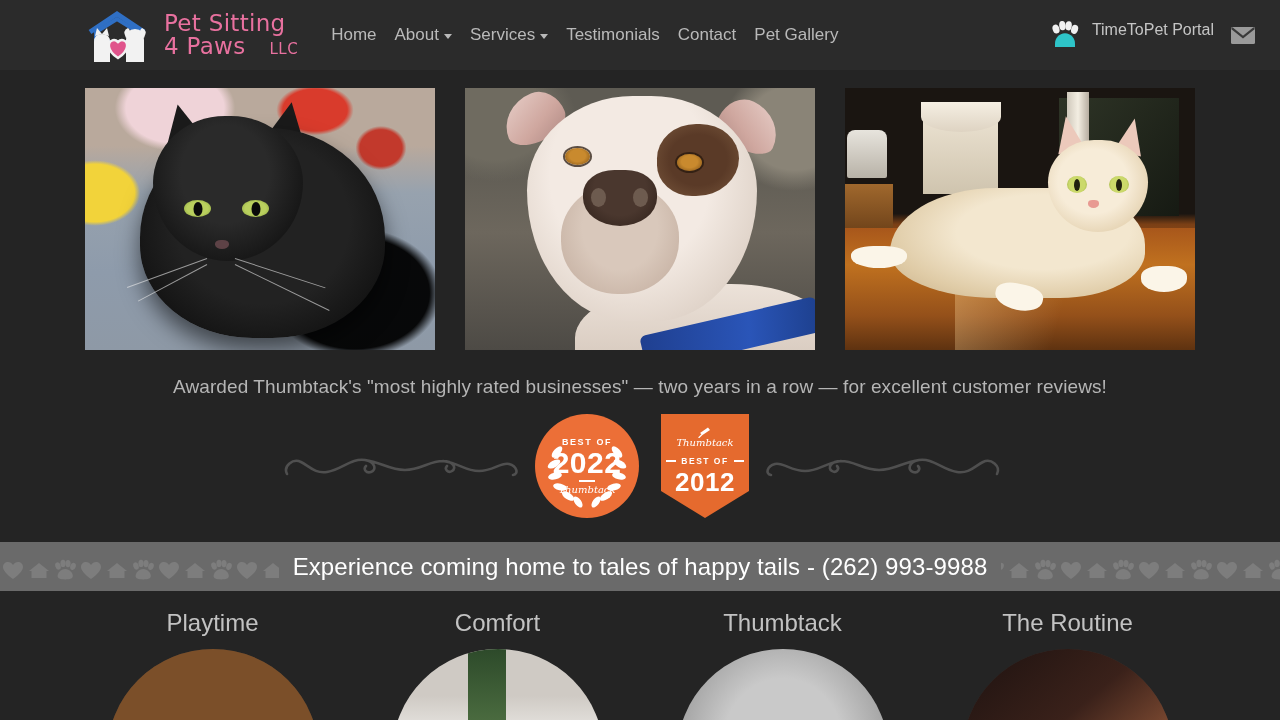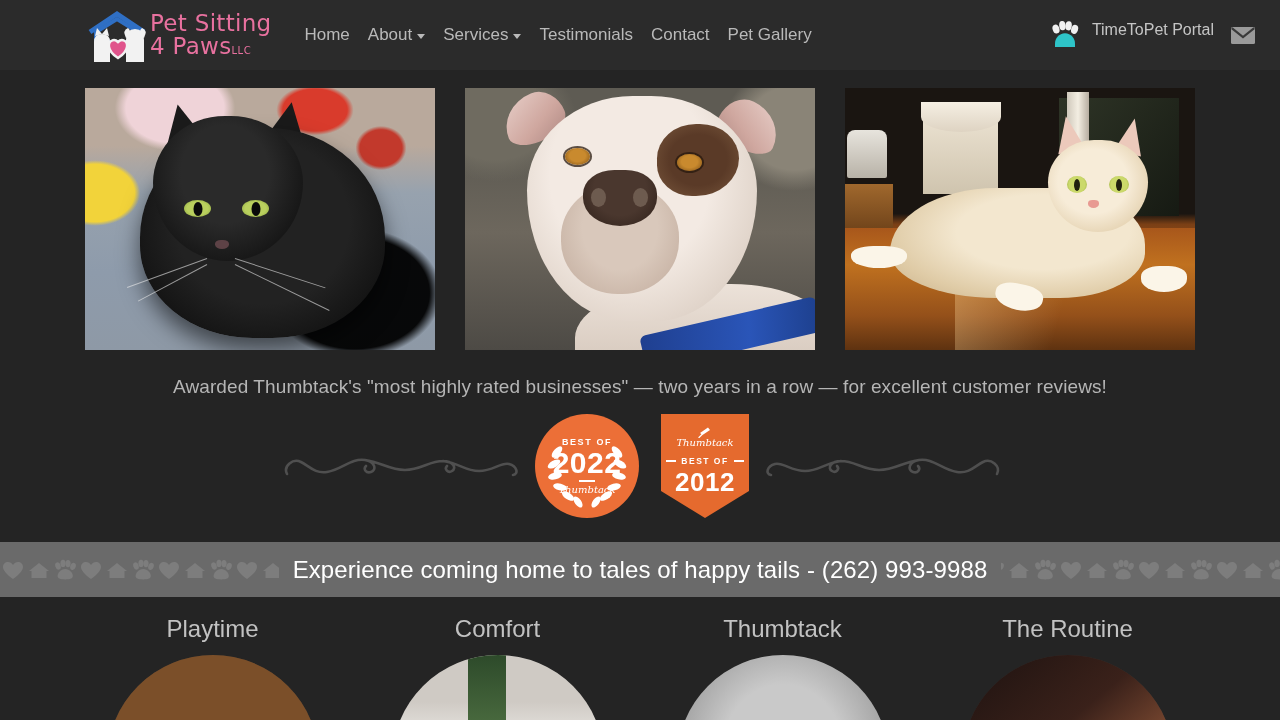--- a/index.html
+++ b/index.html
@@ -13,32 +13,32 @@
 
   
   .navbar {
     position: relative;
     height: 70px;
     background: #2b2b2b;
     display: flex;
     align-items: center;
     padding: 0 24px 0 84px;
   }
-  .brand { display: flex; align-items: center; gap: 0; text-decoration: none; }
+  .brand { display: flex; align-items: center; gap: 14px; text-decoration: none; }
   .brand-mark { width: 66px; height: 54px; flex: 0 0 auto; }
   .brand-text { display: flex; flex-direction: column; line-height: 1.0; }
   .brand-line1 {
     font-size: 23px; color: #e8719f; letter-spacing: .3px;
     font-family: "DejaVu Sans", sans-serif; font-weight: 400;
   }
   .brand-line2 {
     font-size: 23px; color: #e8719f; letter-spacing: .3px;
     font-family: "DejaVu Sans", sans-serif; font-weight: 400;
   }
-  .brand-llc { font-size: 10px; color: #e8719f; letter-spacing: .5px; }
+  .brand-llc { font-size: 15px; color: #e8719f; letter-spacing: .5px; margin-left: 24px; }
 
   .mainnav { display: flex; align-items: center; gap: 0; margin-left: 24px; }
   .navitem {
     position: relative;
     color: #b9b9b9; font-size: 17px; text-decoration: none;
     padding: 6px 9px; white-space: nowrap;
     display: inline-flex; align-items: center; gap: 5px;
   }
   .caret {
     width: 0; height: 0; display: inline-block;
@@ -295,21 +295,21 @@
   .b16-tt { font-size: 10px; font-style: italic; font-family: "DejaVu Serif", serif; margin-top: 1px; }
   .b16-bestof {
     font-size: 8.5px; letter-spacing: 1.5px; font-weight: 700;
     margin-top: 8px; display: flex; align-items: center; gap: 5px;
   }
   .b16-bestof .dash { width: 10px; height: 1.5px; background: #fff; display: inline-block; }
   .b16-year { font-size: 26px; font-weight: 700; margin-top: 1px; letter-spacing: .5px; }
 
   
   .phone-banner {
-    height: 55px; background: #6a6a6a;
+    height: 49px; background: #6a6a6a;
     display: flex; align-items: center; justify-content: center;
     position: relative; overflow: hidden;
   }
   .pattern {
     position: absolute; top: 0; height: 55px;
     display: flex; align-items: center; gap: 0;
     opacity: 1;
   }
   .pattern.left { left: 0; width: 300px; }
   .pattern.right { right: 0; width: 300px; }

